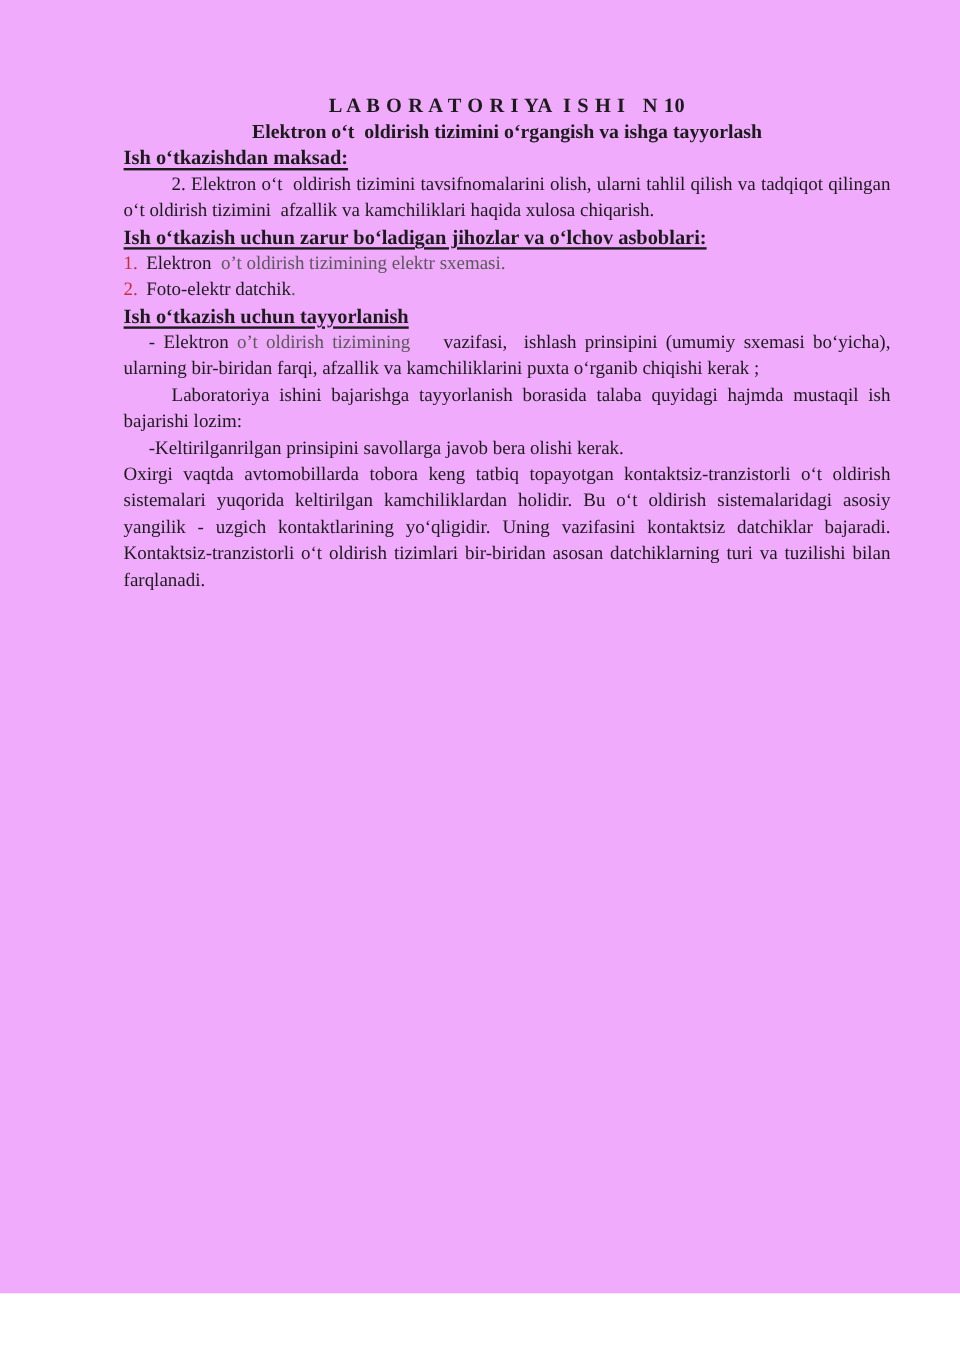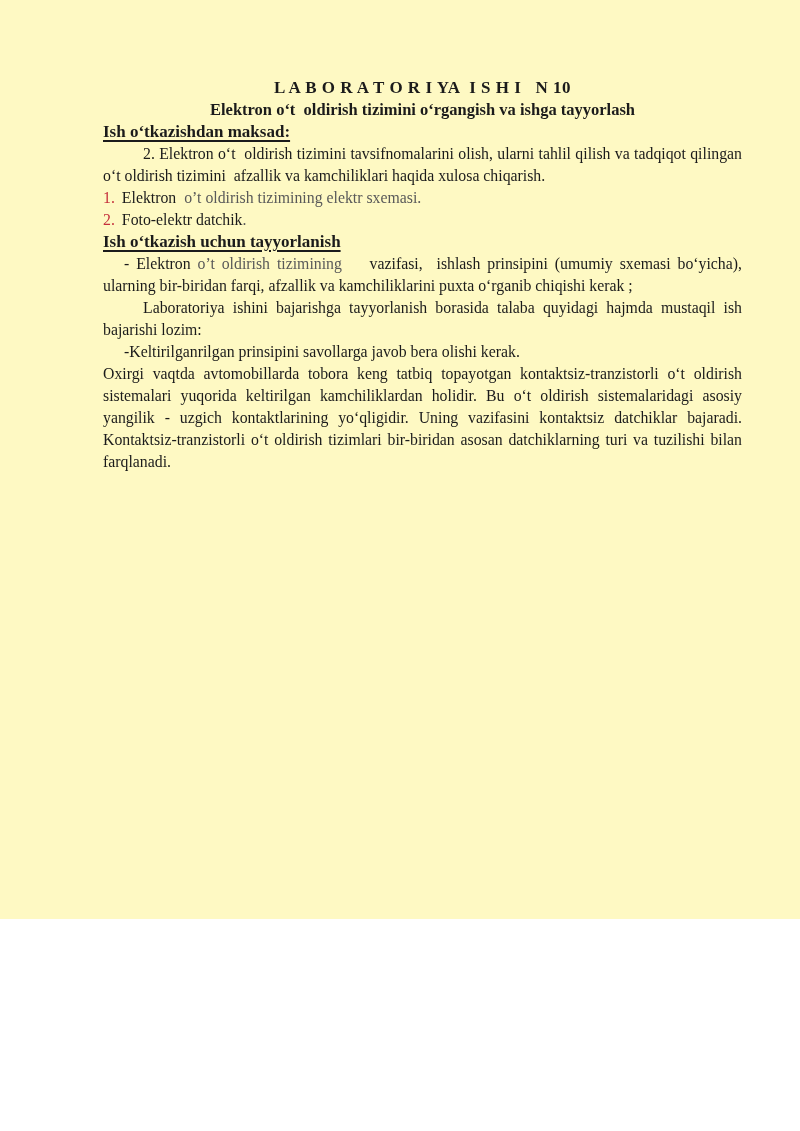--- a/index.html
+++ b/index.html
@@ -1,21 +1,21 @@
 <!DOCTYPE html>
 <html><head>
 <meta charset="utf-8">
 <style>
   html, body { margin: 0; padding: 0; background: #ffffff; }
   .page {
     position: relative;
     width: 800px;
-    height: 919px;
+    height: 1078px;
     box-sizing: border-box;
-    background: #fef9c3;
+    background: #f0abfc;
     padding: 76px 58px 0 103px;
     overflow: hidden;
     font-family: "Liberation Serif", "DejaVu Serif", serif;
     color: #1b1b1b;
   }
   .page p, .page div { margin: 0; }
   .title {
     text-align: center;
     font-weight: bold;
     font-size: 17px;
@@ -65,20 +65,21 @@
 
   <div class="title">L A B O R A T O R I YA &nbsp;I S H I &nbsp; N 10</div>
 
   <div class="subtitle">Elektron o‘t &nbsp;oldirish tizimini o‘rgangish va ishga tayyorlash</div>
 
   <div class="heading h1">Ish o‘tkazishdan maksad:</div>
 
 
   <p class="body just indent p2">2. Elektron o‘t &nbsp;oldirish tizimini tavsifnomalarini olish, ularni tahlil qilish va tadqiqot qilingan o‘t oldirish tizimini &nbsp;afzallik va kamchiliklari haqida xulosa chiqarish.</p>
 
+  <div class="heading h2">Ish o‘tkazish uchun zarur bo‘ladigan jihozlar va o‘lchov asboblari:</div>
 
   <div class="list-item li1"><span class="num">1.</span><span>Elektron</span><span class="gray"> &nbsp;o’t oldirish tizimining elektr sxemasi.</span></div>
 
   <div class="list-item li2"><span class="num">2.</span><span>Foto-elektr datchik</span><span class="gray">.</span></div>
 
   <div class="heading h3">Ish o‘tkazish uchun tayyorlanish</div>
 
   <p class="body just dash1"><span>- Elektron </span><span class="gray">o’t oldirish tizimining</span><span> &nbsp;&nbsp; vazifasi, &nbsp;ishlash prinsipini (umumiy sxemasi bo‘yicha), ularning bir-biridan farqi, afzallik va kamchiliklarini puxta o‘rganib chiqishi kerak ;</span></p>
 
   <p class="body just intro">Laboratoriya ishini bajarishga tayyorlanish borasida talaba quyidagi hajmda mustaqil ish bajarishi lozim:</p>

